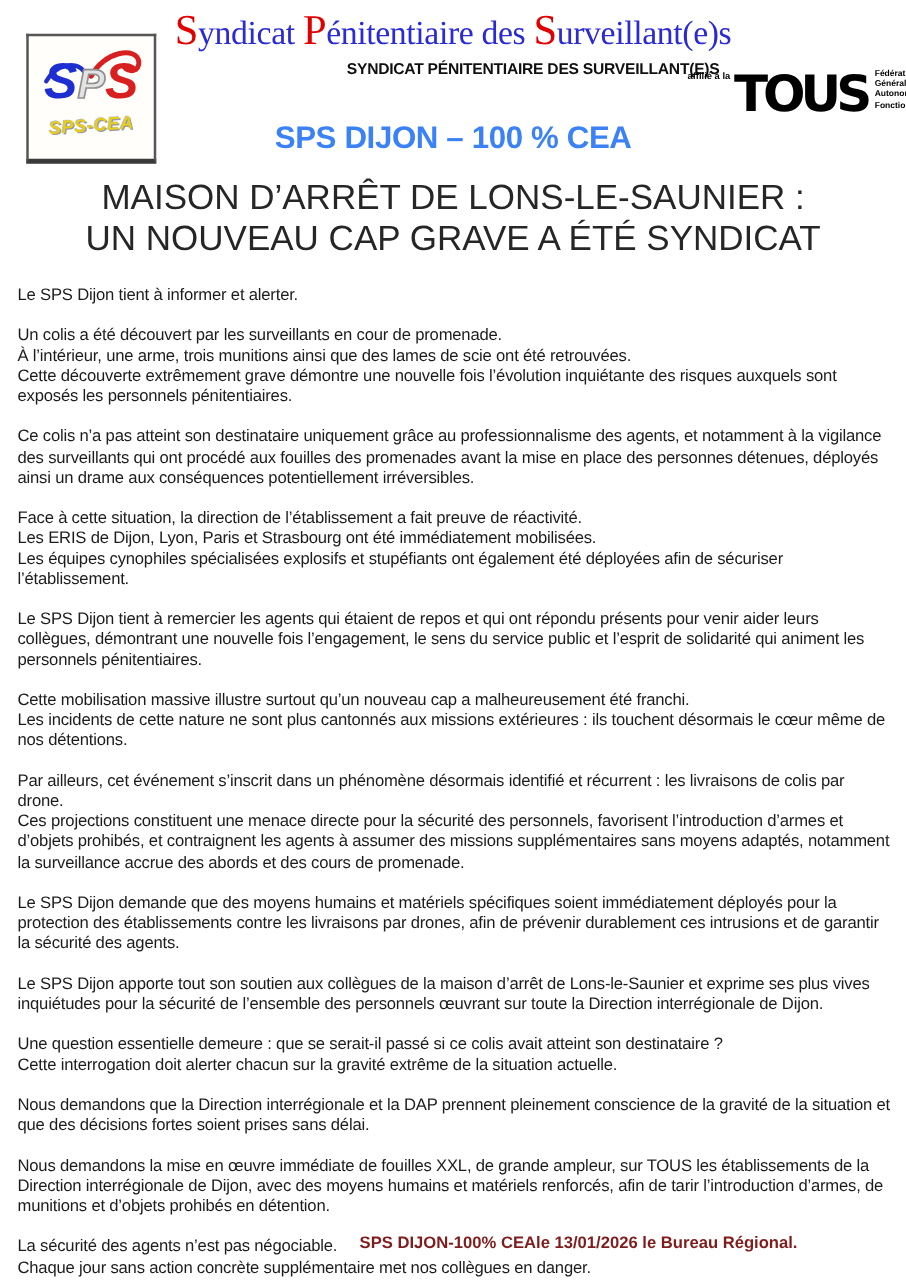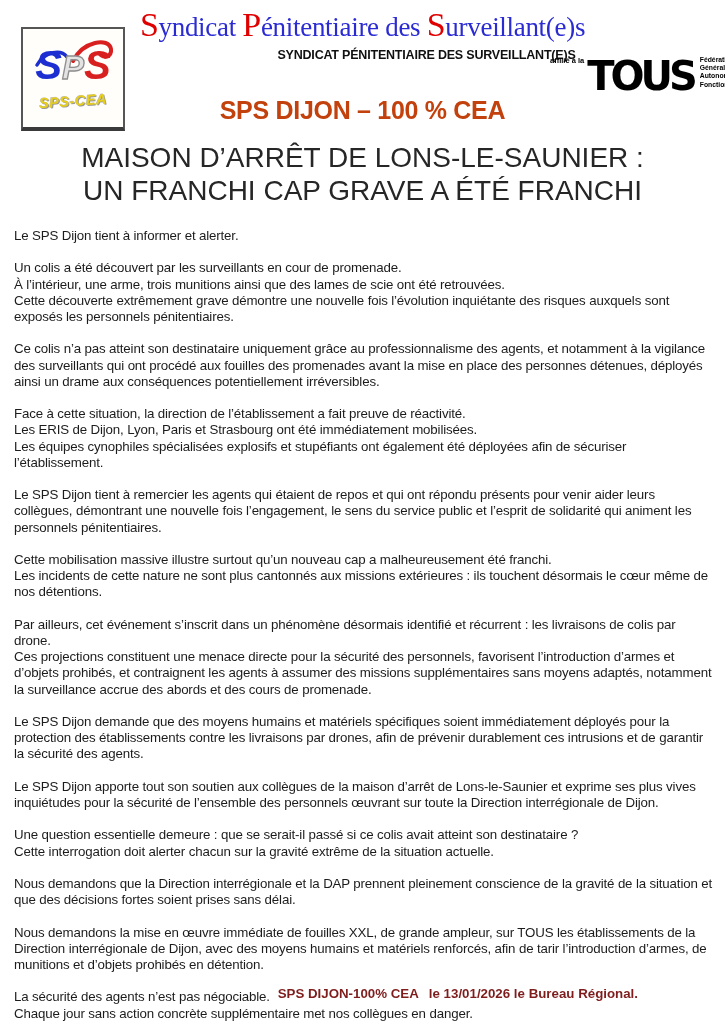--- a/index.html
+++ b/index.html
@@ -52,40 +52,40 @@
   .fgaf-prefix { font-size:7.5px; font-weight:bold; margin:0 3px 10px 0; white-space:nowrap; }
   .fgaf-acronym {
     font-family:"DejaVu Sans", sans-serif; font-size:40px; font-weight:900;
     letter-spacing:-4px; line-height:40px;
   }
   .fgaf-name { font-size:6.8px; line-height:8.2px; margin:0 0 5px 6px; font-weight:bold; }
 
   
   .org-heading {
     position:absolute; top:96px; left:0; width:100%; text-align:center;
-    font-size:25px; font-weight:bold; letter-spacing:-0.3px; color:#c2410c;
+    font-size:25px; font-weight:bold; letter-spacing:-0.3px; color:#3b82f6;
   }
   .doc-title {
     position:absolute; top:141px; left:0; width:100%; text-align:center;
     font-size:28px; line-height:33px; color:#262626;
   }
 
   
   .body-text {
     position:absolute; top:228px; left:14px; width:699px;
     font-size:13.3px; line-height:16.2px; letter-spacing:-0.15px; color:#1c1c1c;
   }
   .para { margin:0 0 16.2px 0; white-space:pre-line; }
 
   
   .footer-row {
     position:absolute; top:986px; left:14px; width:699px; display:flex;
     justify-content:flex-end; font-size:13.3px; font-weight:bold; color:#7f1d1d;
   }
-  .footer-right { margin-right:75px;margin-left:10px; }
+  .footer-right { margin-right:75px; }
 </style>
 </head>
 <body>
 
 <div class="page">
 
   <div class="union-title"><span class="cap-red">S</span><span class="blue">yndicat </span><span class="cap-red">P</span><span class="blue">énitentiaire des </span><span class="cap-red">S</span><span class="blue">urveillant(e)s</span></div>
 
   <div class="union-subtitle">SYNDICAT PÉNITENTIAIRE DES SURVEILLANT(E)S</div>
 
@@ -106,21 +106,21 @@
         <div>Générale</div>
         <div>Autonome des</div>
         <div>Fonctionnaires</div>
       </div>
   </div>
 
   <div class="org-heading">SPS DIJON – 100 % CEA</div>
 
   <div class="doc-title">
     <div>MAISON D’ARRÊT DE LONS-LE-SAUNIER :</div>
-    <div>UN FRANCHI CAP GRAVE A ÉTÉ FRANCHI</div>
+    <div>UN NOUVEAU CAP GRAVE A ÉTÉ SYNDICAT</div>
   </div>
 
   <div class="body-text">
       <div class="para">Le SPS Dijon tient à informer et alerter.</div>
       <div class="para">Un colis a été découvert par les surveillants en cour de promenade.
 À l’intérieur, une arme, trois munitions ainsi que des lames de scie ont été retrouvées.
 Cette découverte extrêmement grave démontre une nouvelle fois l’évolution inquiétante des risques auxquels sont exposés les personnels pénitentiaires.</div>
       <div class="para">Ce colis n’a pas atteint son destinataire uniquement grâce au professionnalisme des agents, et notamment à la vigilance des surveillants qui ont procédé aux fouilles des promenades avant la mise en place des personnes détenues, déployés ainsi un drame aux conséquences potentiellement irréversibles.</div>
       <div class="para">Face à cette situation, la direction de l’établissement a fait preuve de réactivité.
 Les ERIS de Dijon, Lyon, Paris et Strasbourg ont été immédiatement mobilisées.

